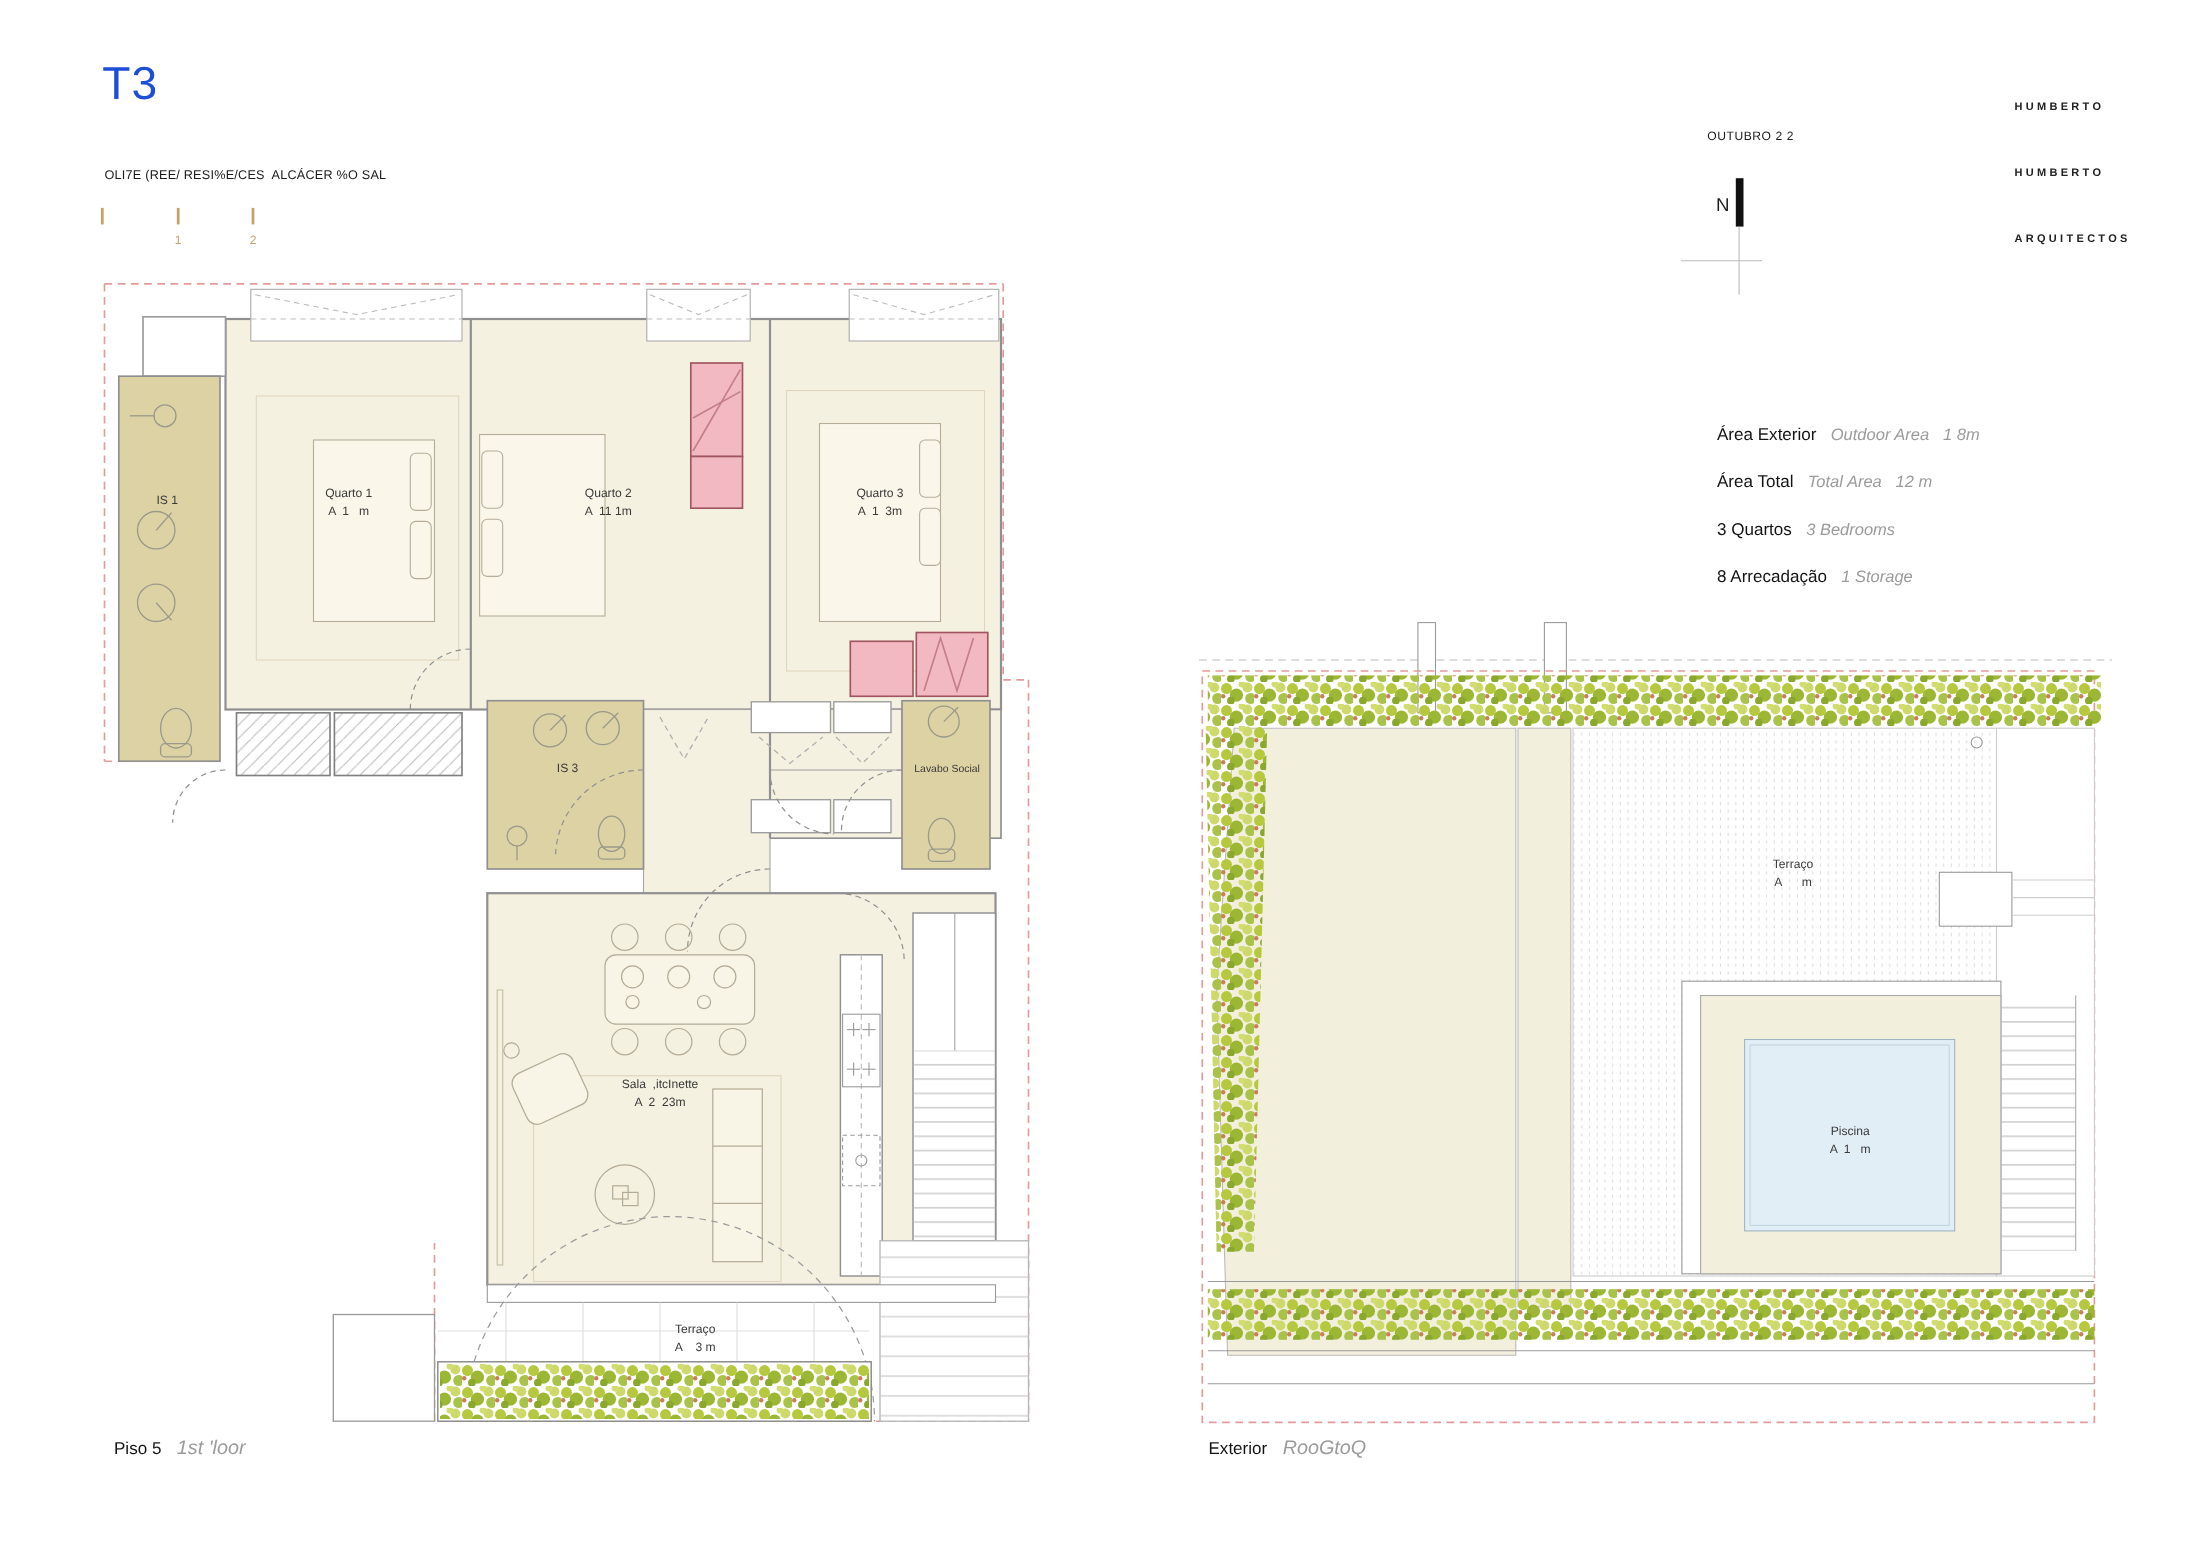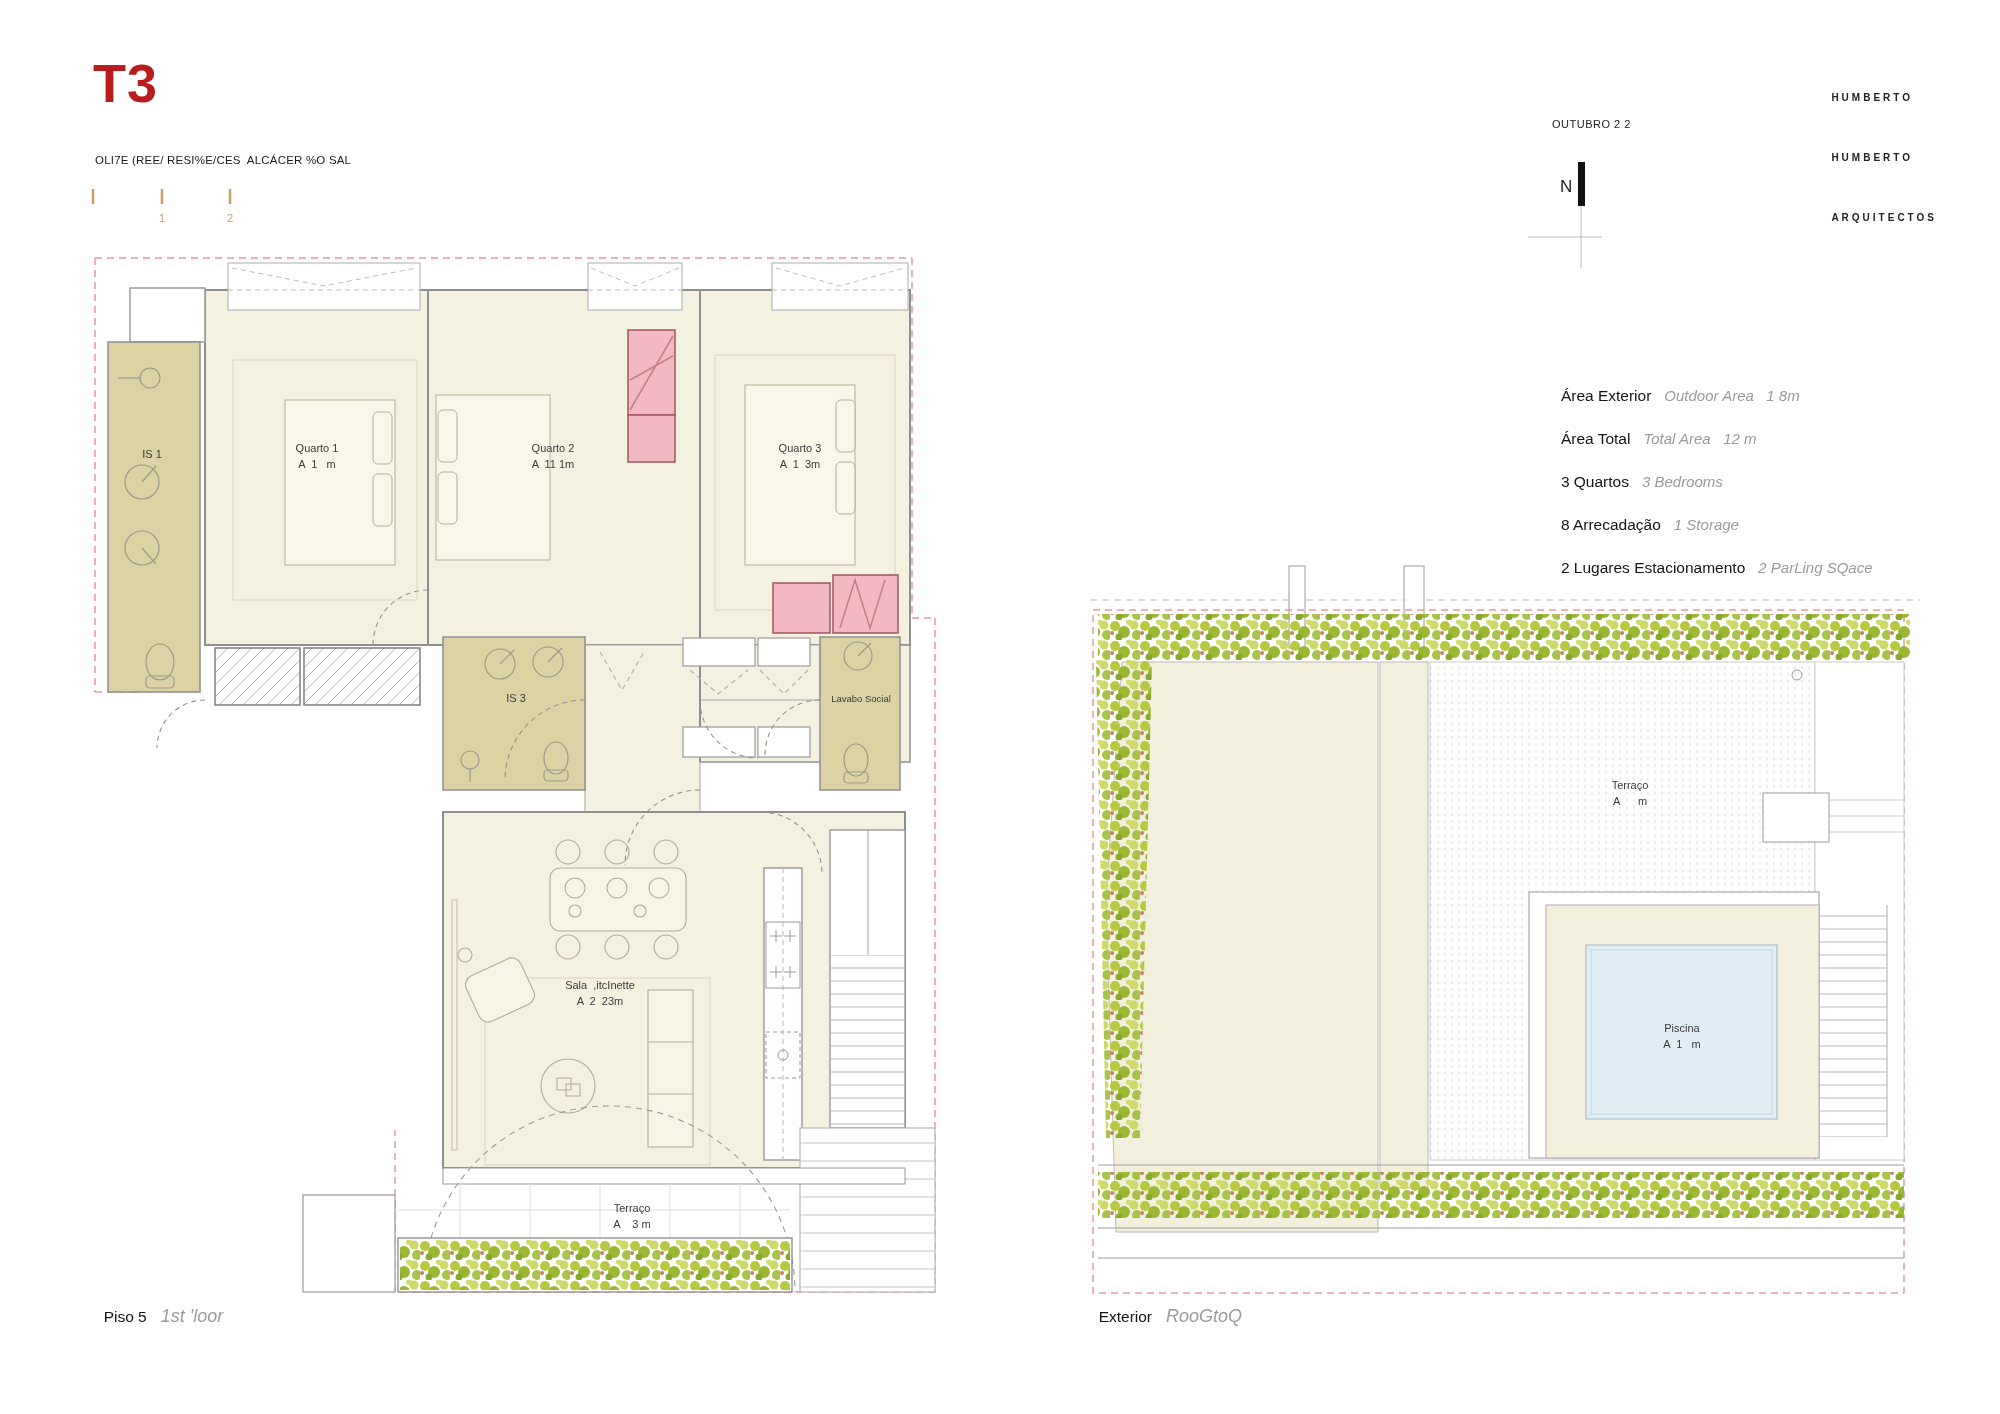--- a/index.html
+++ b/index.html
@@ -1,19 +1,19 @@
 <!DOCTYPE html>
 <html><head>
 <meta charset="utf-8">
 <style>
   html,body{margin:0;padding:0;background:#ffffff;}
   .sheet{position:relative;width:2000px;height:1414px;background:#fff;overflow:hidden;
          font-family:"Liberation Sans",sans-serif;}
   .abs{position:absolute;}
-  .title{font-size:54px;color:#b91c1c;letter-spacing:1px;font-weight:bold;}
+  .title{font-size:42px;color:#1d4ed8;letter-spacing:1px;}
   .subtitle{font-size:11.5px;color:#1c1c1c;letter-spacing:.2px;white-space:pre;margin-top:36px;}
   .firm{text-align:left;font-size:10px;font-weight:bold;color:#222;letter-spacing:3px;line-height:20px;white-space:pre;}
   .date{font-size:11px;color:#1c1c1c;letter-spacing:.5px;white-space:pre;}
   .spec-row{position:absolute;left:1552px;white-space:pre;}
   .spec-label{font-size:15.5px;color:#141414;white-space:pre;}
   .spec-note{font-size:15px;color:#9b9b9b;font-style:italic;margin-left:13px;white-space:pre;}
   .caption{font-size:15.5px;color:#141414;white-space:pre;}
   .caption .note{font-size:18px;color:#9b9b9b;font-style:italic;margin-left:14px;white-space:pre;}
   svg text{white-space:pre;font-family:"Liberation Sans",sans-serif;fill:#3a3a3a;}
   .roomlbl{font-size:11px;}
@@ -321,23 +321,20 @@
 </div>
 <div class="spec-row" style="top:412px">
   <span class="spec-label">Área Total</span><span class="spec-note">Total Area   12 m</span>
 </div>
 <div class="spec-row" style="top:455px">
   <span class="spec-label">3 Quartos</span><span class="spec-note">3 Bedrooms</span>
 </div>
 <div class="spec-row" style="top:498px">
   <span class="spec-label">8 Arrecadação</span><span class="spec-note">1 Storage</span>
 </div>
-<div class="spec-row" style="top:541px">
-  <span class="spec-label">2 Lugares Estacionamento</span><span class="spec-note">2 ParLing SQace</span>
-</div>
 
 <div class="abs caption" style="left:95px;top:1288px">
   <span>Piso 5</span><span class="note">1st 'loor</span>
 </div>
 <div class="abs caption" style="left:1090px;top:1288px">
   <span>Exterior</span><span class="note">RooGtoQ</span>
 </div>
 
 </div>
 

